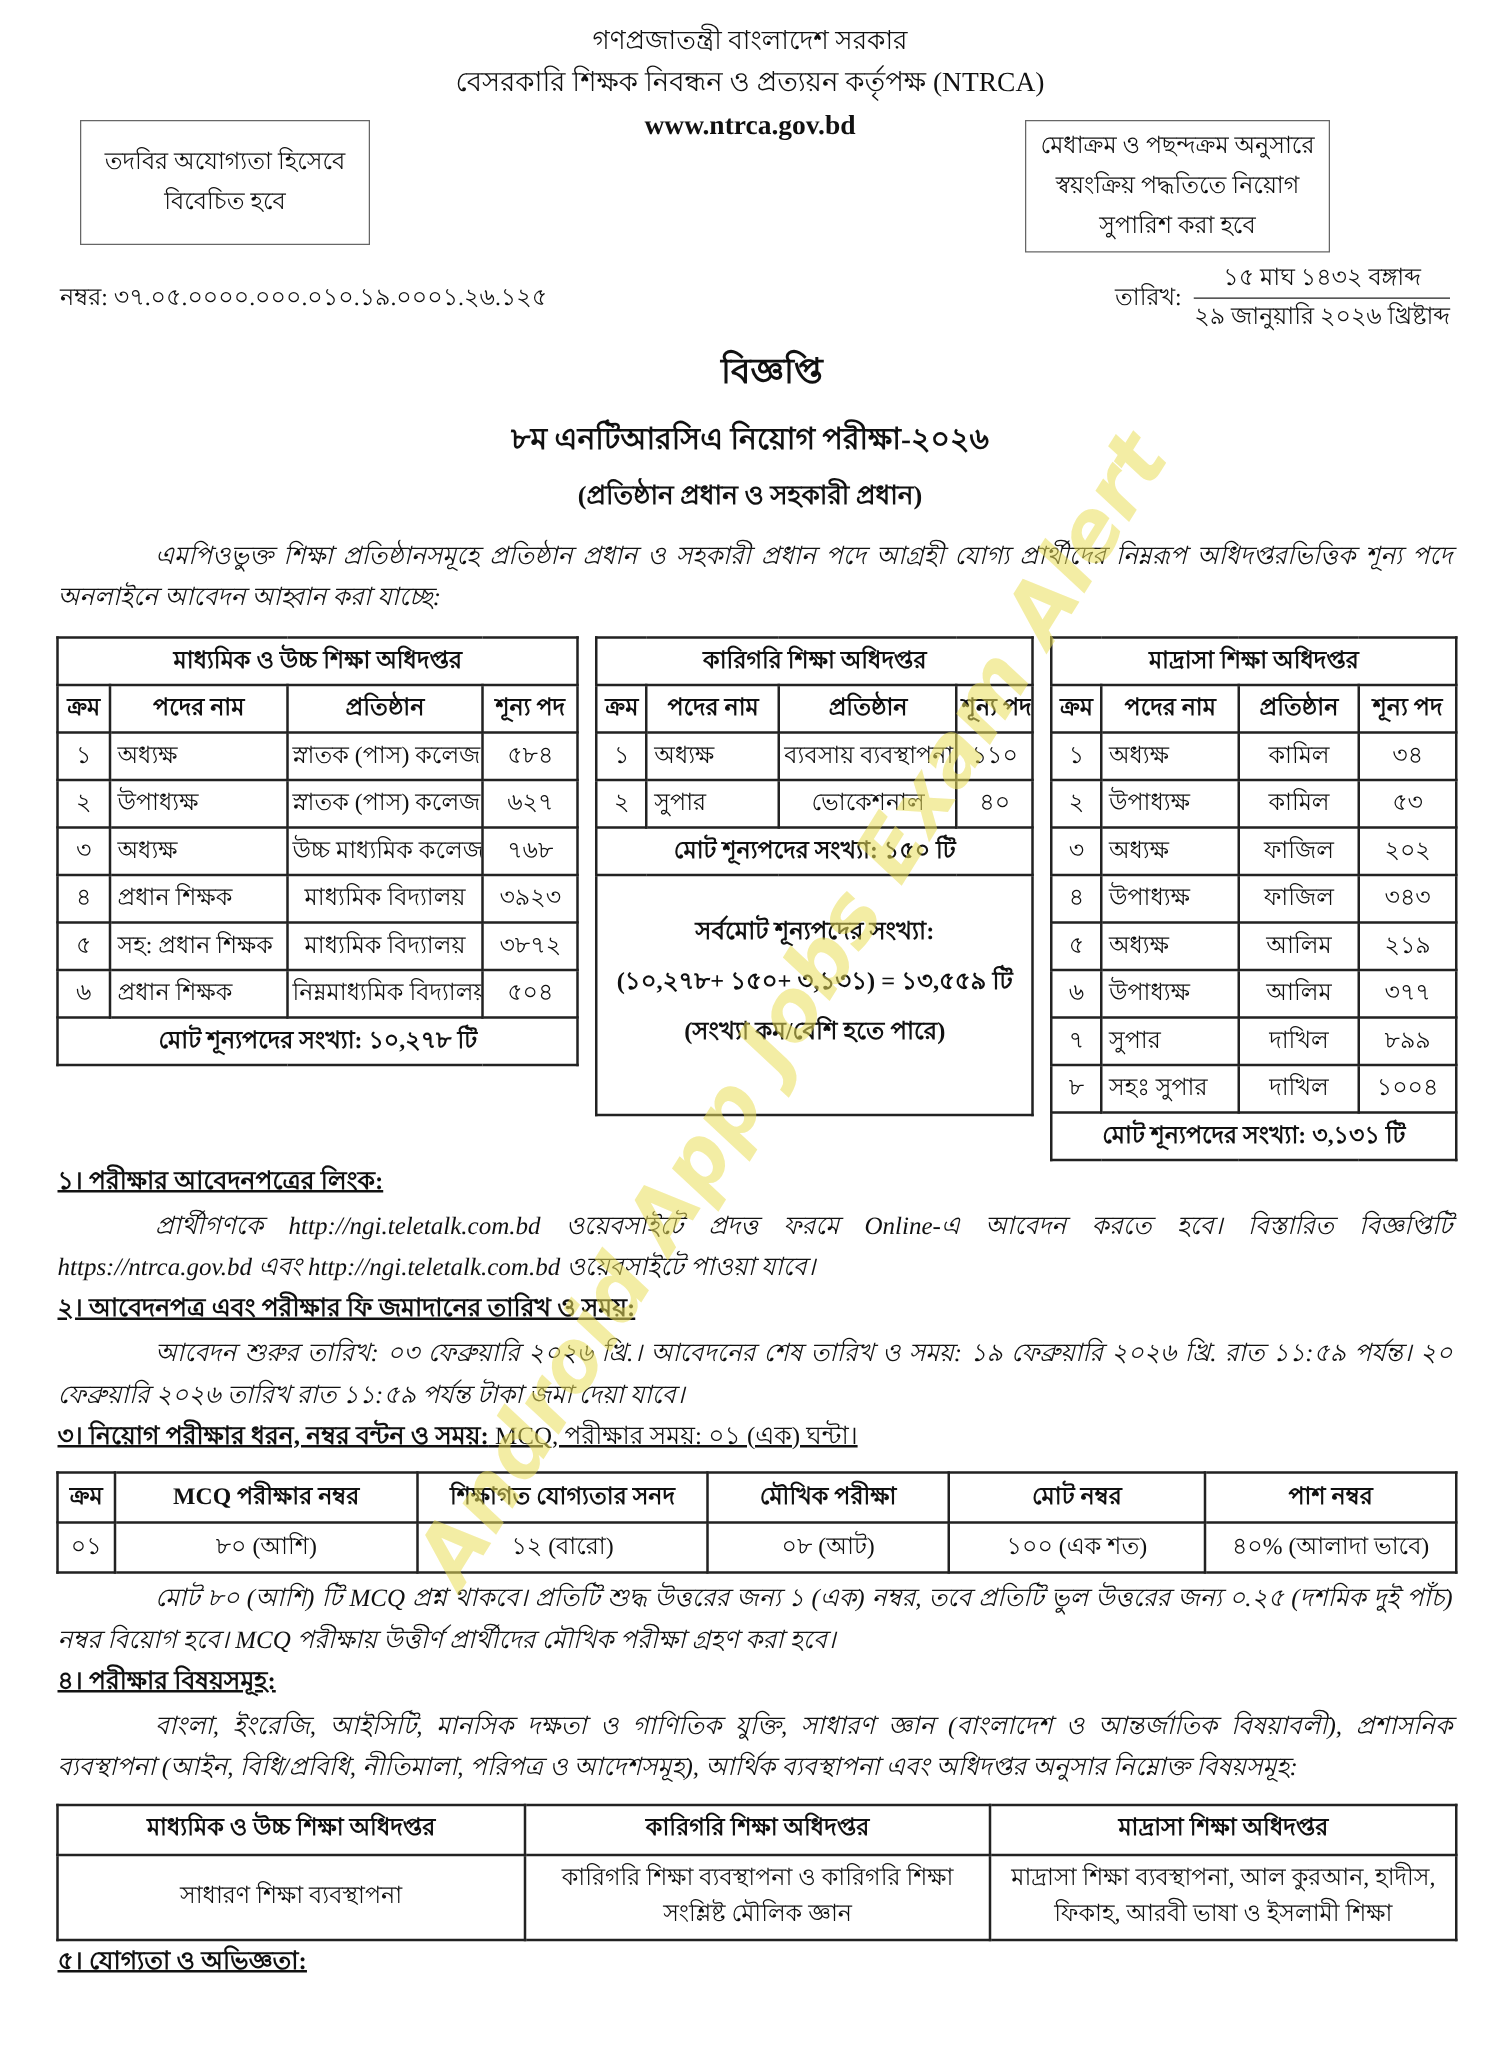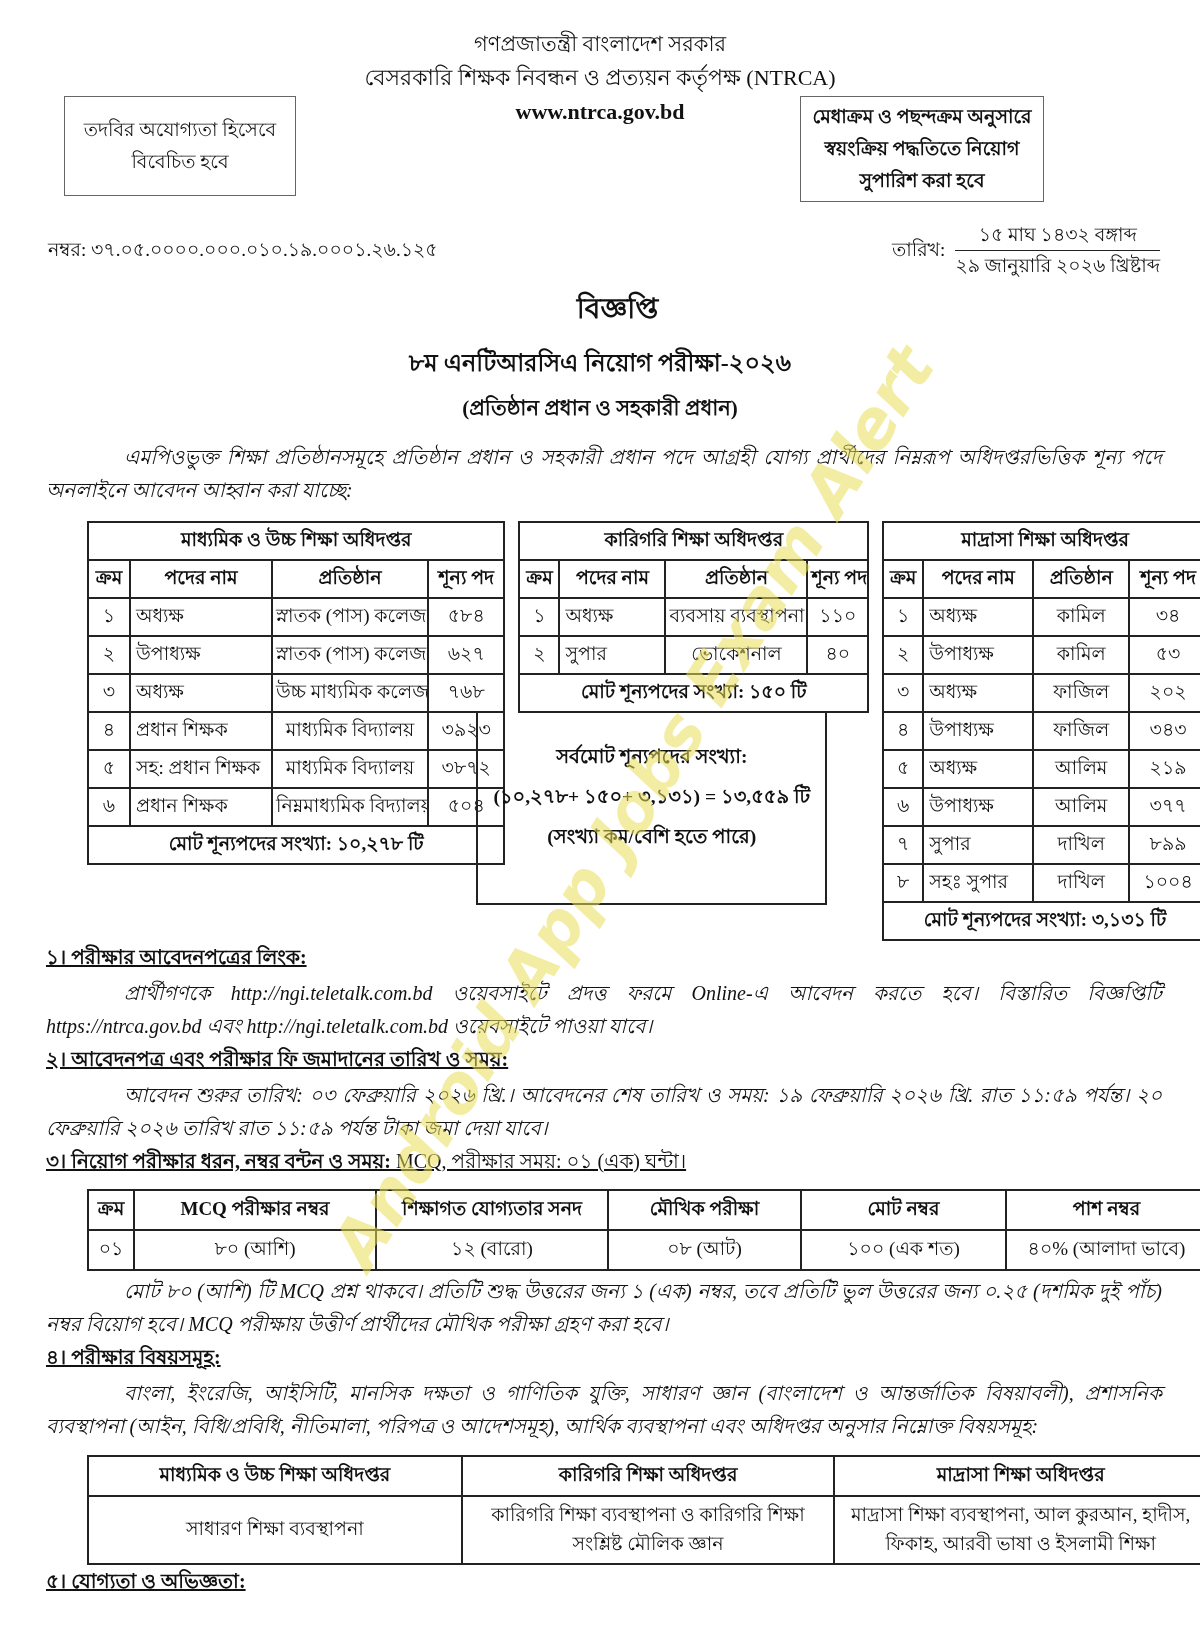--- a/index.html
+++ b/index.html
@@ -6,33 +6,33 @@
   .page {
     position:relative;
     width:1200px; height:1648px;
     margin:0 auto;
     background:#ffffff;
     color:#111;
     font-family:"Liberation Serif", serif;
     overflow:hidden;
   }
   
-  .head-center { text-align:center; padding-top:28px; line-height:1.55; }
+  .head-center { text-align:center; padding-top:16px; line-height:1.55; }
   .head-line1 { font-size:21px; }
   .head-line2 { font-size:22px; }
   .head-line3 { font-size:22px; font-weight:bold; }
 
   .corner-box {
     position:absolute; border:1.5px solid #666;
     display:flex; align-items:center; justify-content:center;
     text-align:center; font-size:19px; line-height:1.7; padding:6px 10px;
     background:#fff;
   }
   .box-left  { left:64px;  top:96px;  width:210px; height:86px; }
-  .box-right { left:800px; top:96px;  width:222px; height:92px;font-weight:bold; }
+  .box-right { left:820px; top:96px;  width:222px; height:92px; }
 
   .memo-row {
     display:flex; justify-content:space-between; align-items:center;
     padding:0 40px 0 48px; margin-top:92px; font-size:19px;
   }
   .memo-no { white-space:nowrap; }
   .date-wrap { display:flex; align-items:center; gap:10px; }
   .date-stack { text-align:center; font-size:19px; line-height:1.5; }
   .date-top { border-bottom:1.8px solid #222; padding:0 6px 1px; }
   .date-bottom { padding-top:1px; }
@@ -46,21 +46,21 @@
     padding:0 38px 0 46px; font-size:20px; line-height:1.65;
     text-align:justify; margin-top:14px;font-style:italic;
   }
   .indent { text-indent:78px; }
 
   
   .tables-row {
     display:flex; align-items:flex-start;
     padding:0 34px 0 45px; margin-top:14px; gap:13px;
   }
-  table { border-collapse:collapse; width:100%; table-layout:fixed;margin-left:42px; }
+  table { border-collapse:collapse; width:100%; table-layout:fixed; }
   .vt th, .vt td {
     border:2px solid #222; font-size:19px; text-align:center;
     padding:2px 3px; height:28px; overflow:hidden; white-space:nowrap;
   }
   .vt th { font-weight:bold; }
   .vt td.left, .vt td:nth-child(2) { text-align:left; padding-left:5px; }
   .vt .title-cell { font-weight:bold; height:26px; }
   .vt .total-cell { font-weight:bold; height:26px; white-space:nowrap; }
   .t1 { width:420px; }
   .t2 { width:352px; }

